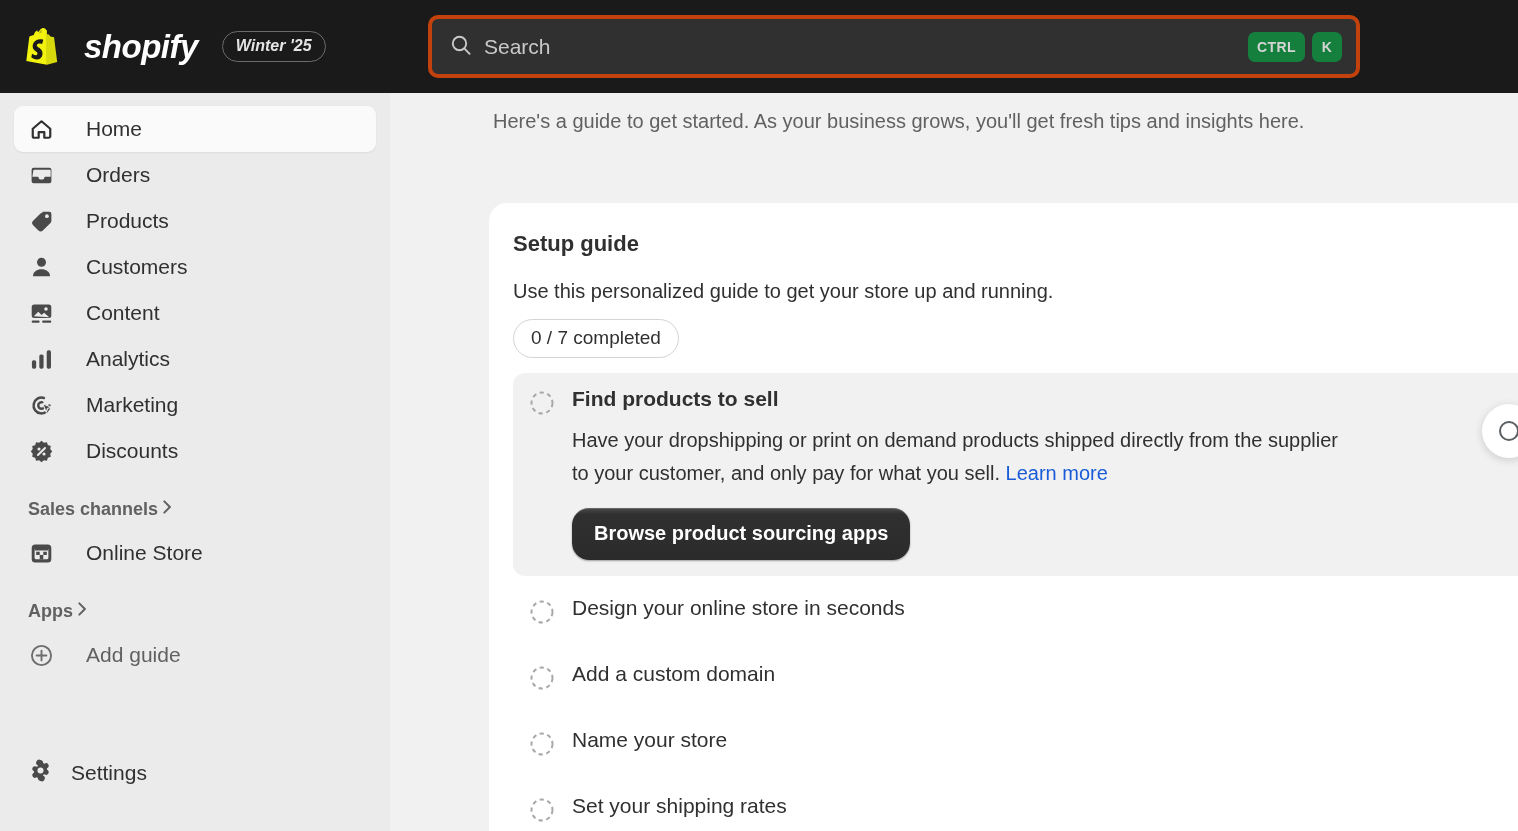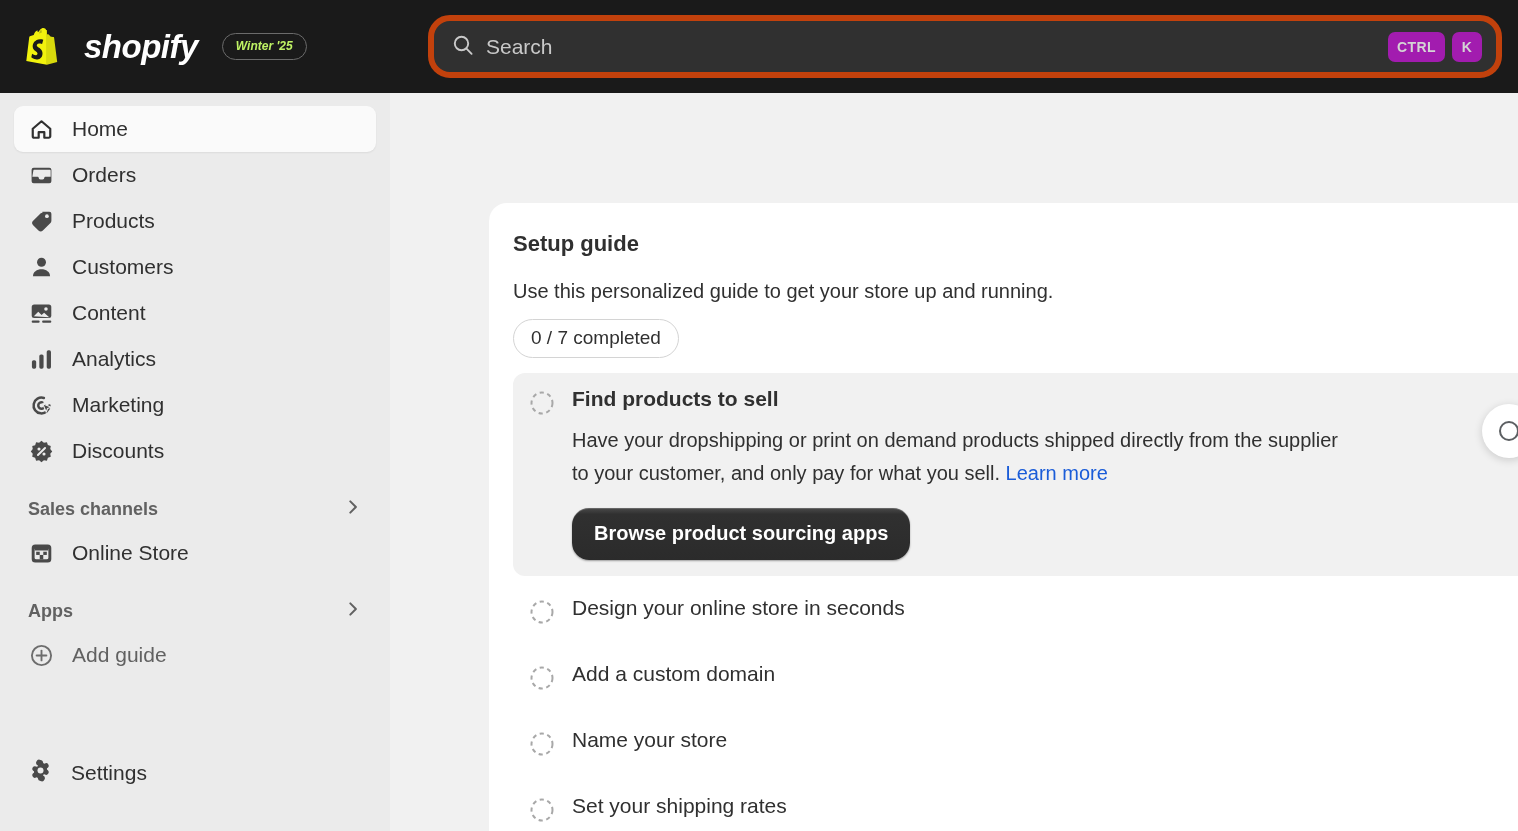--- a/index.html
+++ b/index.html
@@ -46,53 +46,53 @@
     font-weight: 700;
     font-style: italic;
     color: #ffffff;
     letter-spacing: -0.5px;
   }
 
   .version-badge {
     border: 1.5px solid #6b6b6b;
     border-radius: 999px;
     padding: 5px 13px 6px;
-    font-size: 12px;
+    font-size: 16px;
     font-style: italic;
     font-weight: 700;
-    color: #bef264;
+    color: #e5e5e5;
     white-space: nowrap;
   }
 
   .searchbar {
     position: absolute;
     left: 428px;
     top: 15px;
-    width: 1074px;
+    width: 932px;
     height: 63px;
     background: #303030;
-    border: 6px solid #c2410c;
-    border-radius: 22px;
+    border: 4px solid #c2410c;
+    border-radius: 10px;
     display: flex;
     align-items: center;
     padding: 0 14px 0 18px;
   }
 
   .search-icon { flex: 0 0 auto; margin-right: 12px; }
 
   .search-placeholder {
     flex: 1 1 auto;
     font-size: 21px;
     color: #c9c9c9;
   }
 
   .kbd-group { display: flex; gap: 7px; }
 
   .kbd {
-    background: #a21caf;
+    background: #15803d;
     color: #d4d4d4;
     border-radius: 7px;
     font-size: 14px;
     font-weight: 700;
     letter-spacing: 0.4px;
     padding: 7px 9px;
     min-width: 30px;
     text-align: center;
   }
 
@@ -102,21 +102,21 @@
     top: 93px; left: 0;
     width: 390px;
     height: 738px;
     background: #ebebeb;
     padding: 13px 14px 0 14px;
   }
 
   .nav-item {
     display: flex;
     align-items: center;
-    gap: 18px;
+    gap: 32px;
     height: 46px;
     padding: 0 14px;
     border-radius: 9px;
     color: #303030;
     font-size: 21px;
     font-weight: 400;
     cursor: pointer;
   }
 
   .nav-item.active {
@@ -127,21 +127,20 @@
 
   .nav-item .nav-icon {
     flex: 0 0 26px;
     width: 26px; height: 26px;
     display: flex; align-items: center; justify-content: center;
   }
 
   .section-head {
     display: flex;
     align-items: center;
-    justify-content: space-between;
     height: 42px;
     padding: 0 14px;
     margin-top: 14px;
     color: #616161;
     font-size: 18px;
     font-weight: 700;
     cursor: pointer;
   }
 
   .nav-item.muted { color: #616161; }
@@ -477,20 +476,21 @@
         </span>
         <span>Settings</span>
       </div>
     </div>
 
   </div>
 
   <div class="main">
 
     <div class="page-head">
+      <div class="page-subtitle">Here's a guide to get started. As your business grows, you'll get fresh tips and insights here.</div>
     </div>
 
     <div class="card">
       <div class="card-title">Setup guide</div>
       <div class="card-desc">Use this personalized guide to get your store up and running.</div>
       <div class="count-badge">0 / 7 completed</div>
 
       
       <div class="task active">
         <span class="task-circle">

